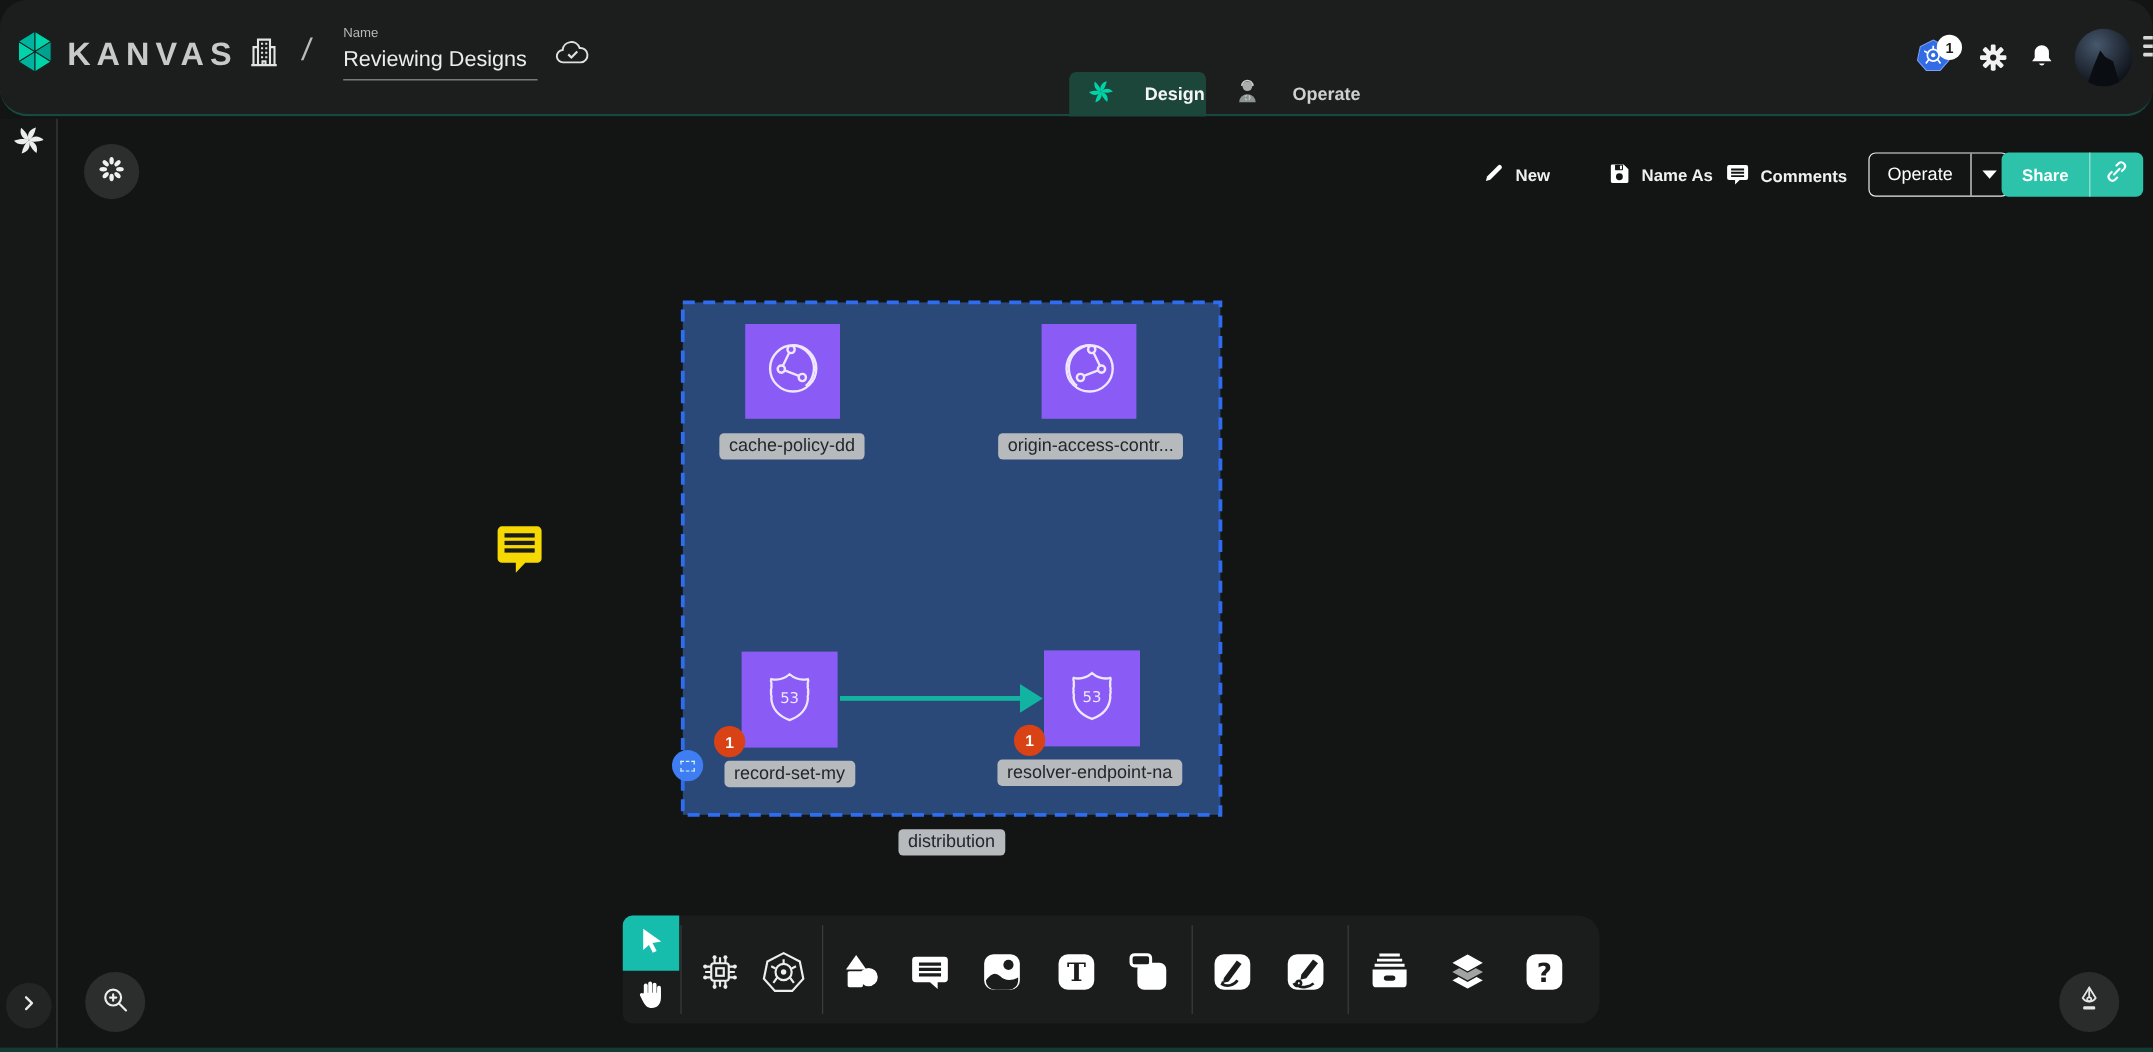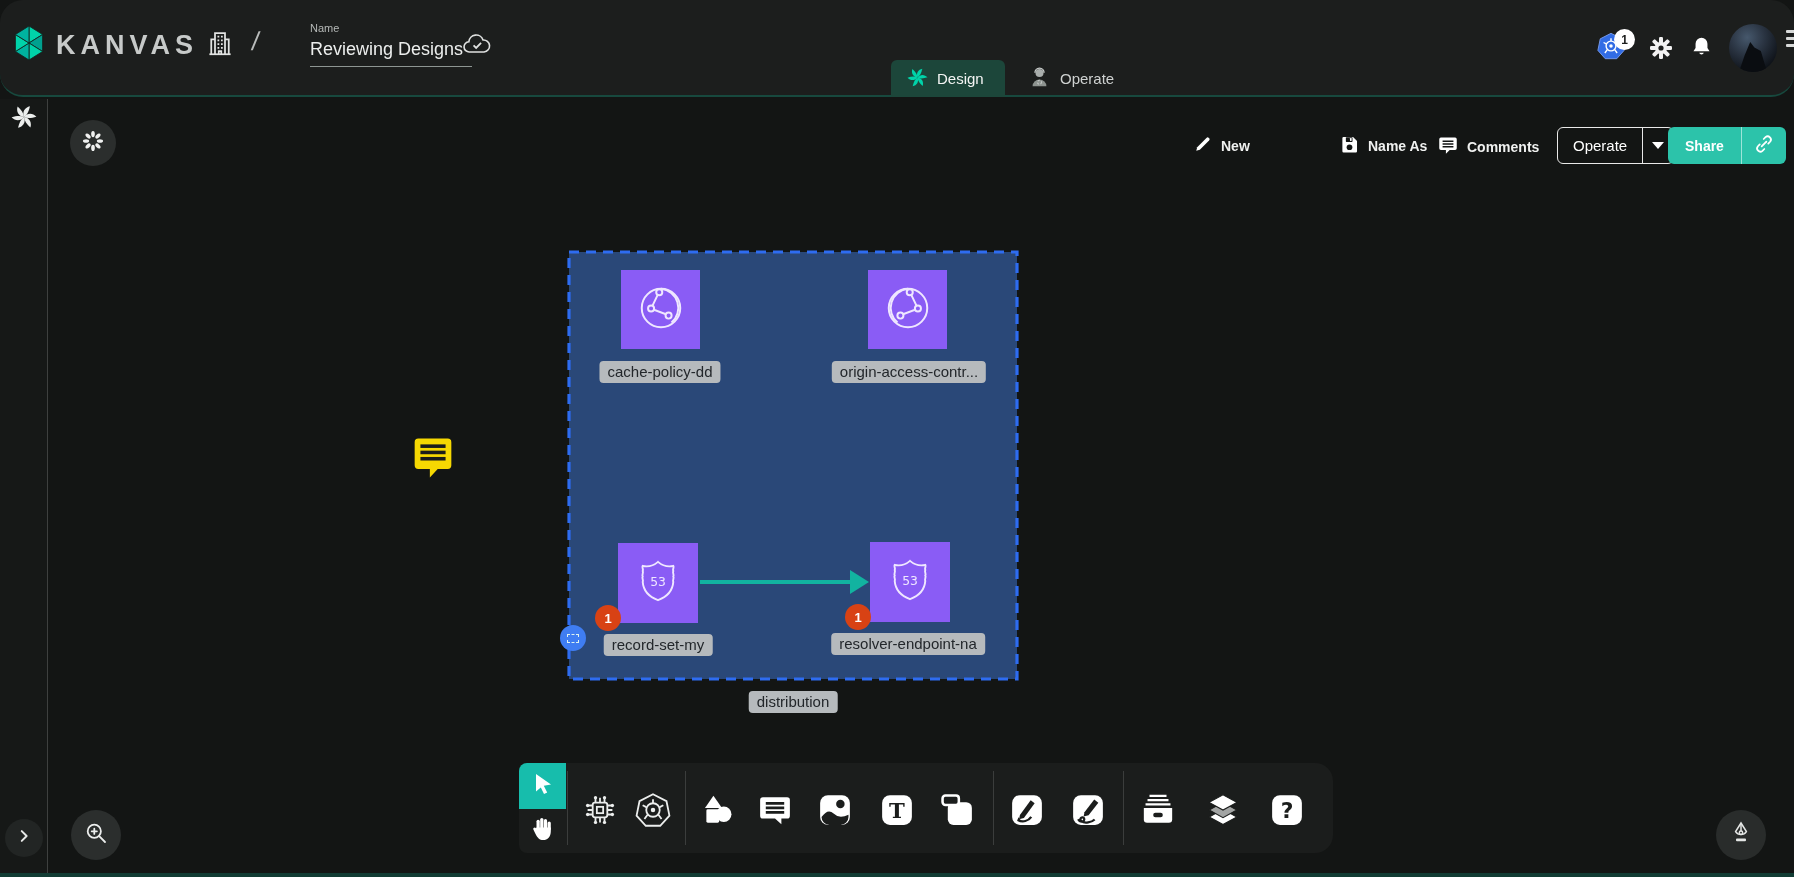--- a/index.html
+++ b/index.html
@@ -5,26 +5,26 @@
   * { margin:0; padding:0; box-sizing:border-box; }
   html,body { width:1794px; height:877px; overflow:hidden; }
   body { font-family:"Liberation Sans", sans-serif; background:#131514; position:relative; color:#e8e8e8; }
   .abs { position:absolute; }
 
   
   .header { position:absolute; top:0; left:0; width:1794px; height:97px; background:#1c1e1d; border-bottom:2px solid #17493e; z-index:5;border-radius:23px; }
   .logo-wrap { position:absolute; left:12px; top:24px; display:flex; align-items:center; gap:10px; }
   .logo-text { font-size:27px; font-weight:700; letter-spacing:5px; color:#c7cac9; }
   .crumb-sep { position:absolute; left:252px; top:26px; font-size:26px; color:#b9bcbb; font-weight:300; transform:skewX(-8deg); }
-  .name-field { position:absolute; left:286px; top:22px; width:162px;margin-left:24px; }
+  .name-field { position:absolute; left:286px; top:22px; width:162px; }
   .name-label { font-size:11px; color:#b4b8b6; margin-bottom:3px; }
   .name-input { width:162px; background:transparent; border:none; border-bottom:1px solid #8d9592; color:#eceeed; font-size:18px; font-family:"Liberation Sans",sans-serif; padding:2px 0 6px 0; outline:none; }
   .cloud-pos { position:absolute; left:462px; top:33px; }
 
-  .tab { position:absolute; top:60px; height:37px; display:flex; align-items:center; gap:9px; padding:0 16px; font-size:15px; }
+  .tab { position:absolute; top:60px; height:37px; display:flex; align-items:center; gap:26px; padding:0 16px; font-size:15px;font-weight:bold; }
   .tab-design { left:891px; width:114px; background:#1c463a; border-radius:6px 6px 0 0; color:#f4f5f4; }
   .tab-operate { left:1012px; color:#ced1d0; }
   .k8s-wrap { position:absolute; left:1597px; top:32px; }
   .k8s-badge { position:absolute; left:1614px; top:29px; width:21px; height:21px; border-radius:50%; background:#fff; color:#1b1d1c; font-size:12px; font-weight:700; display:flex; align-items:center; justify-content:center; }
   .gear-pos { position:absolute; left:1649px; top:36px; }
   .bell-pos { position:absolute; left:1690px; top:35px; }
   .avatar { position:absolute; left:1729px; top:24px; width:48px; height:48px; border-radius:50%;
             background:radial-gradient(circle at 38% 28%, #46586c 0%, #2a3442 38%, #0e1218 78%, #05070a 100%); overflow:hidden; }
   .avatar::after{ content:""; position:absolute; left:10px; top:18px; width:28px; height:30px;
             background:#0a0d11; clip-path:polygon(40% 0,55% 18%,78% 30%,100% 100%,0 100%,20% 45%); }
@@ -204,21 +204,21 @@
   </span>
   <div class="chev-btn">
     <span>
       <svg width="18" height="18" viewBox="0 0 24 24" fill="none" stroke="#e8eae9" stroke-width="2.6" stroke-linecap="round" stroke-linejoin="round">
         <path d="M9 5.5 L15.5 12 L9 18.5"></path>
       </svg>
     </span>
   </div>
 </div>
 
-<div class="act-item" style="left:1194px;justify-content:flex-end;">
+<div class="act-item" style="left:1236px;justify-content:flex-end;">
   <span>
     <svg width="18" height="18" viewBox="0 0 24 24">
       <path d="M3 21 l1.3 -4.8 L16.6 3.9 a2.3 2.3 0 0 1 3.2 0 l.3 .3 a2.3 2.3 0 0 1 0 3.2 L7.8 19.7 Z" fill="#fff"></path>
     </svg>
   </span>
   <span>New</span>
 </div>
 
 <div class="act-item" style="left:1340px;">
   <span>

